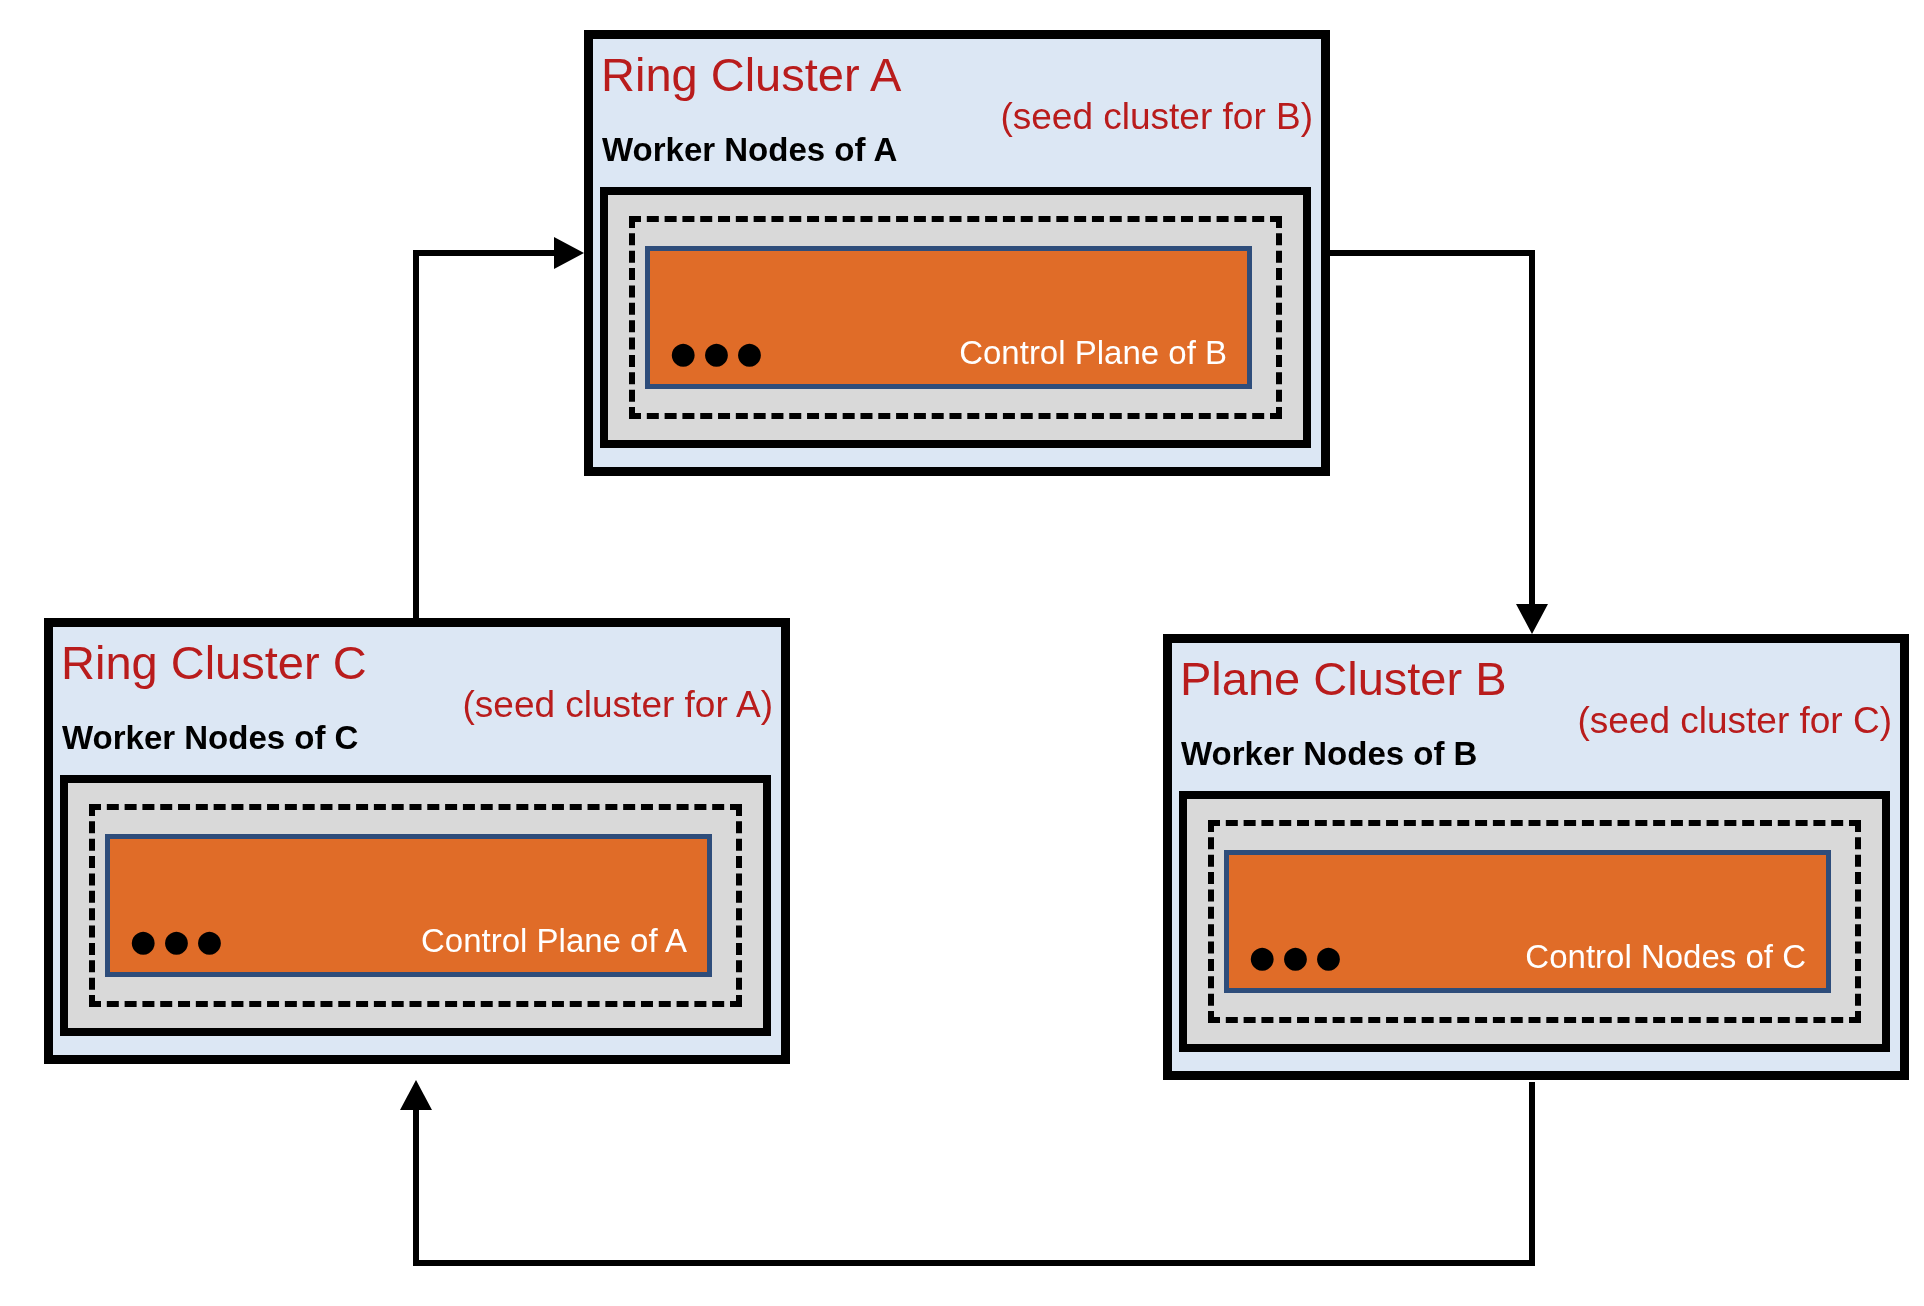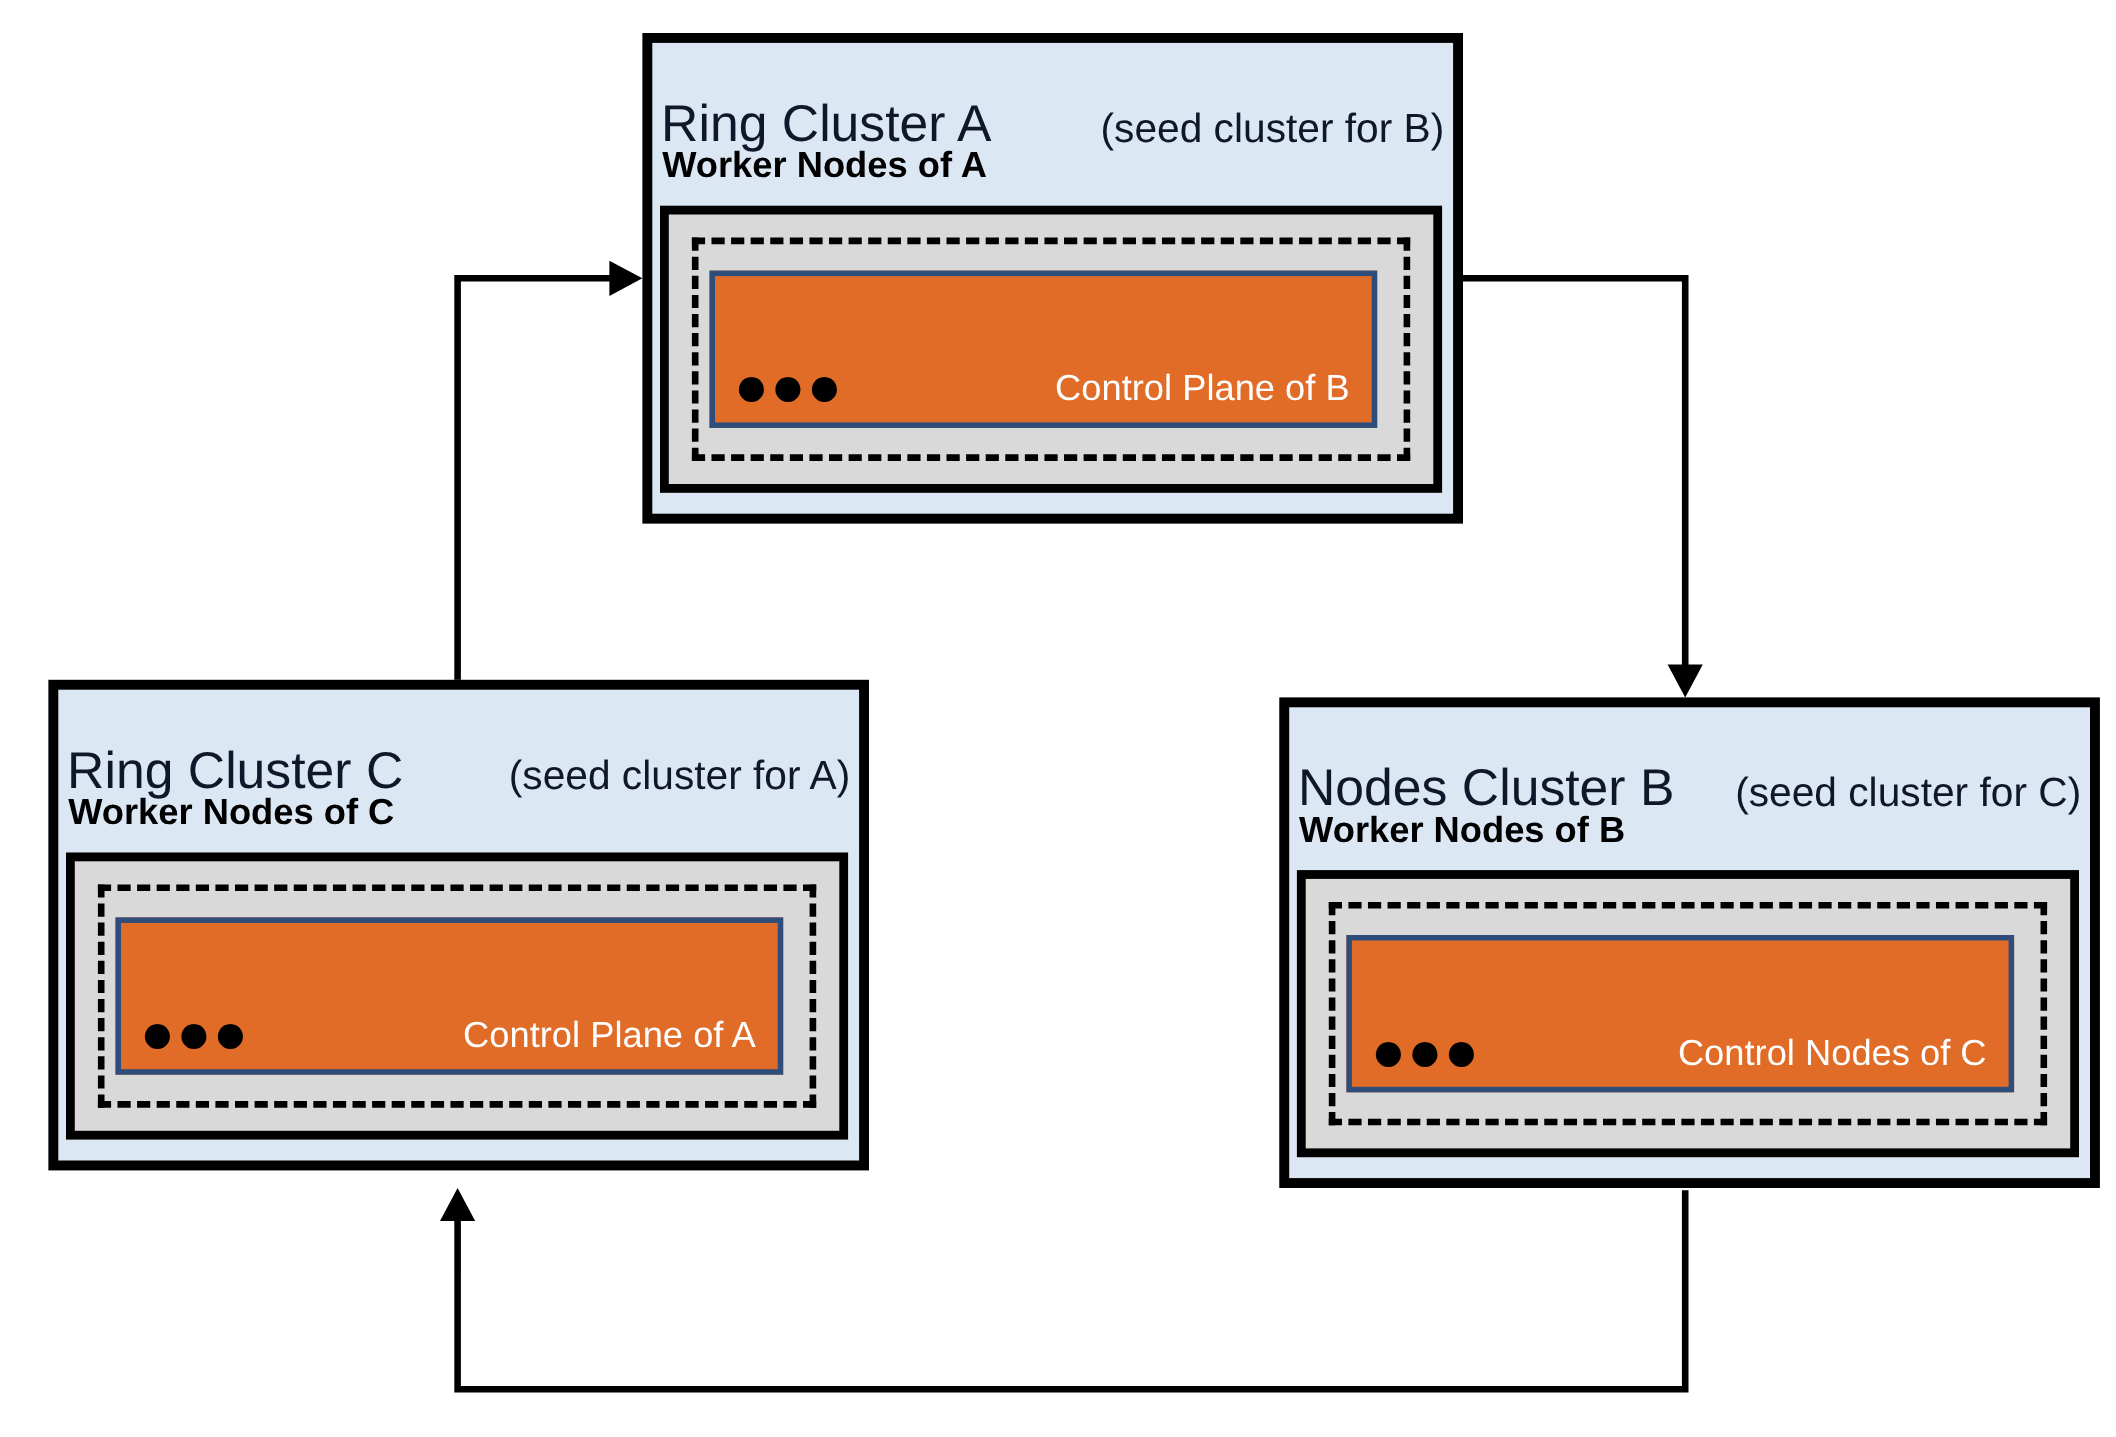--- a/index.html
+++ b/index.html
@@ -12,22 +12,22 @@
   .cluster{
     position:absolute;width:746px;height:446px;
     background:var(--cluster_bg,#dce7f4);
     border:9px solid var(--line_black,#000);
   }
   .cluster-a{left:584px;top:30px;}
   .cluster-c{left:44px;top:618px;}
   .cluster-b{left:1163px;top:634px;}
 
   .cluster-header{
-    display:flex;justify-content:space-between;align-items:flex-end;
-    padding:10px 8px 0 8px;color:#0f172a;
+    display:flex;justify-content:space-between;align-items:flex-start;
+    padding:10px 8px 0 8px;color:#b91c1c;
   }
   .cluster-title{font-size:47px;line-height:1.1;white-space:nowrap;}
   .cluster-subtitle{font-size:37px;line-height:1.1;white-space:nowrap;margin-top:48px;}
 
   .worker-label{
     position:absolute;left:9px;top:92px;
     font-size:33px;font-weight:bold;color:#000;white-space:nowrap;text-align:center;
   }
 
   .worker-box{
@@ -105,21 +105,21 @@
         <div class="control-plane">
           <span class="dots">●●●</span>
           <span class="control-label">Control Plane of A</span>
         </div>
       </div>
     </div>
   </div>
 
   <div class="cluster cluster-b">
     <div class="cluster-header">
-      <span class="cluster-title">Nodes Cluster B</span>
+      <span class="cluster-title">Plane Cluster B</span>
       <span class="cluster-subtitle">(seed cluster for C)</span>
     </div>
     <div class="worker-label">Worker Nodes of B</div>
     <div class="worker-box">
       <div class="dashed-ring">
         <div class="control-plane">
           <span class="dots">●●●</span>
           <span class="control-label">Control Nodes of C</span>
         </div>
       </div>

